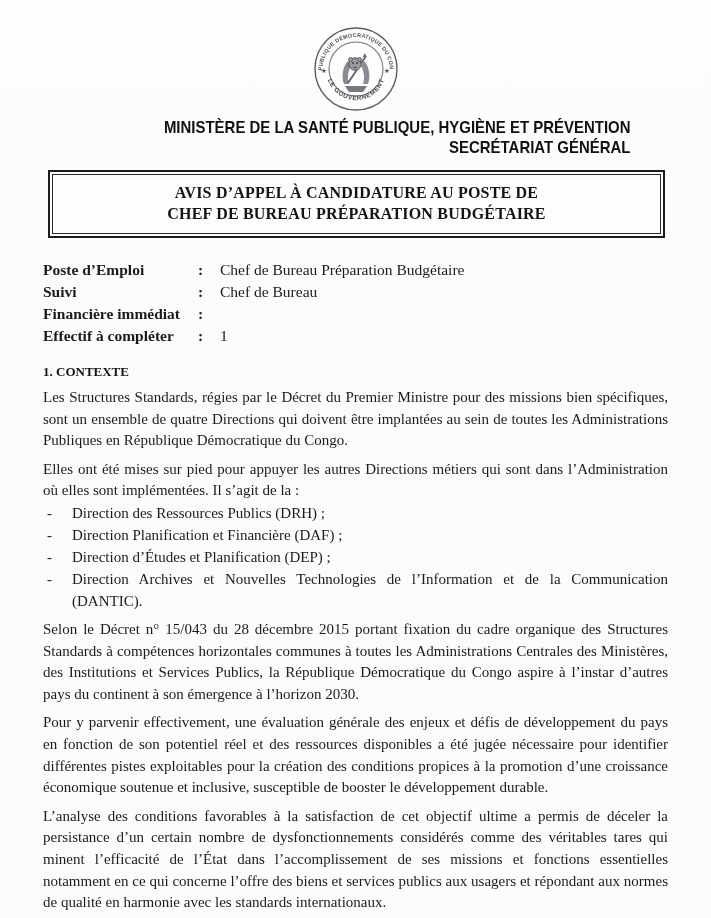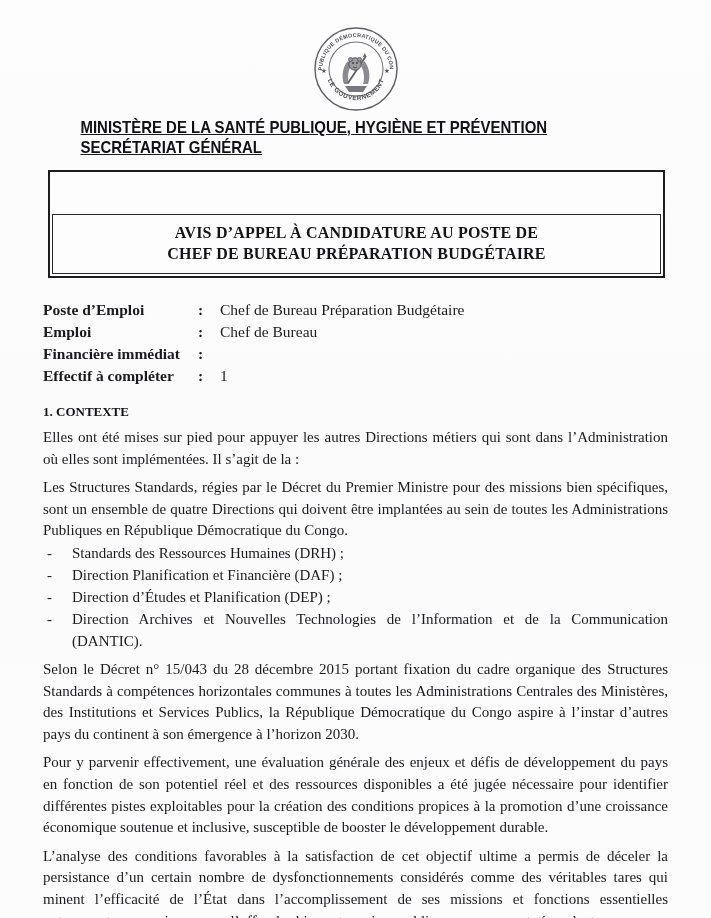--- a/index.html
+++ b/index.html
@@ -18,21 +18,21 @@
     background:linear-gradient(180deg,#fdfdfe 0%,#fbfbfc 50%,#fcfcfd 100%);
   }
   
   .logo-wrap{
     width:100%;
     display:flex;justify-content:center;
     margin:0 0 6px 0;
   }
   .logo-wrap svg{display:block;}
   
-  .ministry-block{text-align:left;margin:0 0 12px 0;text-decoration:underline;}
+  .ministry-block{text-align:right;margin:0 0 12px 0;}
   .ministry-line{
     font-family:"Liberation Sans", sans-serif;
     font-weight:700;
     font-size:17px;
     line-height:20px;
     color:#111114;
     transform:scaleX(0.88);
     transform-origin:50% 50%;
     white-space:nowrap;
   }
@@ -40,21 +40,20 @@
   .notice-box{
     margin:2px 3px 0 5px;
     border:2px solid #1d1d1f;
     padding:2px;
     background:#fdfdfe;
   }
   .notice-inner{
     border:1px solid #2a2a2c;
     padding:7px 6px 9px 6px;
     text-align:center;
-    margin-top:40px;
   }
   .notice-line{
     font-weight:700;
     font-size:16px;
     line-height:21px;
     letter-spacing:0.2px;
     color:#141416;
   }
   
   .details{margin:21px 0 0 0;}
@@ -134,44 +133,44 @@
     </div>
   </div>
 
   <div class="details">
     <div class="drow">
       <span class="dlabel">Poste d’Emploi</span>
       <span class="dcolon">:</span>
       <span class="dvalue">Chef de Bureau Préparation Budgétaire</span>
     </div>
     <div class="drow">
-      <span class="dlabel">Emploi</span>
+      <span class="dlabel">Suivi</span>
       <span class="dcolon">:</span>
       <span class="dvalue">Chef de Bureau</span>
     </div>
     <div class="drow">
       <span class="dlabel">Financière immédiat</span>
       <span class="dcolon">:</span>
     </div>
     <div class="drow">
       <span class="dlabel">Effectif à compléter</span>
       <span class="dcolon">:</span>
       <span class="dvalue">1</span>
     </div>
   </div>
 
   <div class="sec-heading">1. CONTEXTE</div>
 
+  <p class="para">Les Structures Standards, régies par le Décret du Premier Ministre pour des missions bien spécifiques, sont un ensemble de quatre Directions qui doivent être implantées au sein de toutes les Administrations Publiques en République Démocratique du Congo.</p>
   <p class="para">Elles ont été mises sur pied pour appuyer les autres Directions métiers qui sont dans l’Administration où elles sont implémentées. Il s’agit de la :</p>
-  <p class="para">Les Structures Standards, régies par le Décret du Premier Ministre pour des missions bien spécifiques, sont un ensemble de quatre Directions qui doivent être implantées au sein de toutes les Administrations Publiques en République Démocratique du Congo.</p>
 
   <ul class="dashlist">
     <li>
       <span class="dash">-</span>
-      <span>Standards des Ressources Humaines (DRH) ;</span>
+      <span>Direction des Ressources Publics (DRH) ;</span>
     </li>
     <li>
       <span class="dash">-</span>
       <span>Direction Planification et Financière (DAF) ;</span>
     </li>
     <li>
       <span class="dash">-</span>
       <span>Direction d’Études et Planification (DEP) ;</span>
     </li>
     <li>

